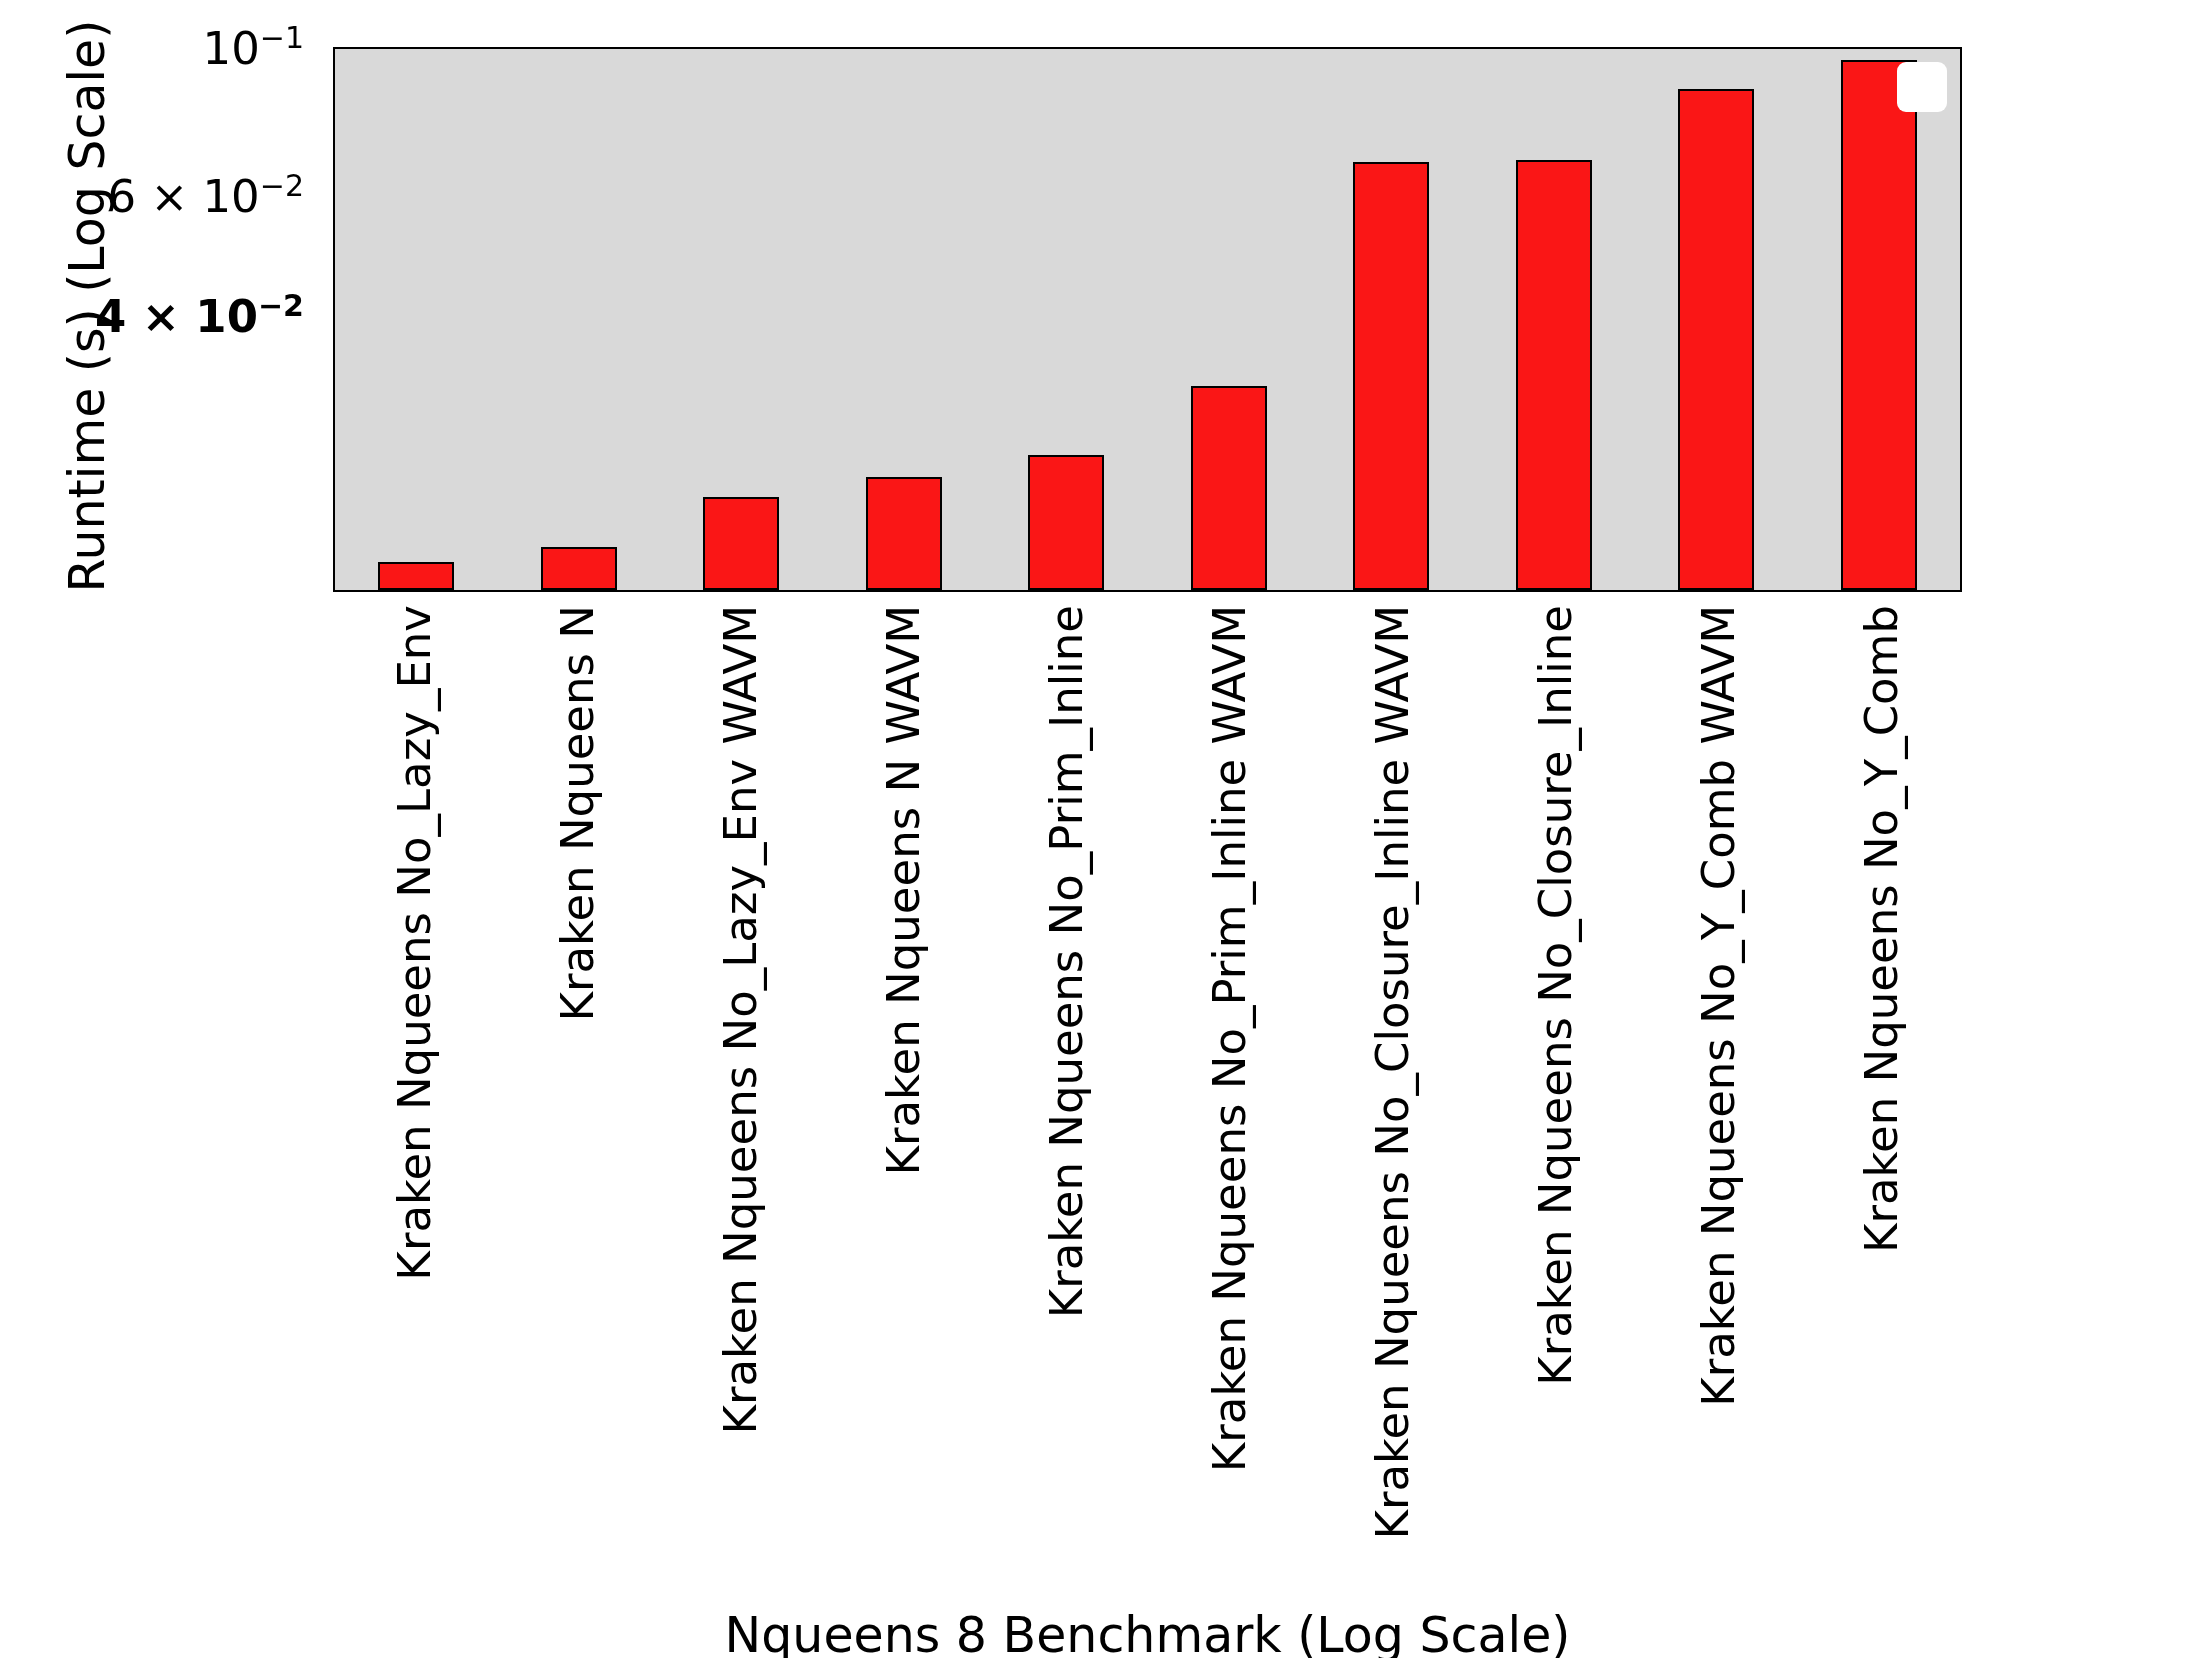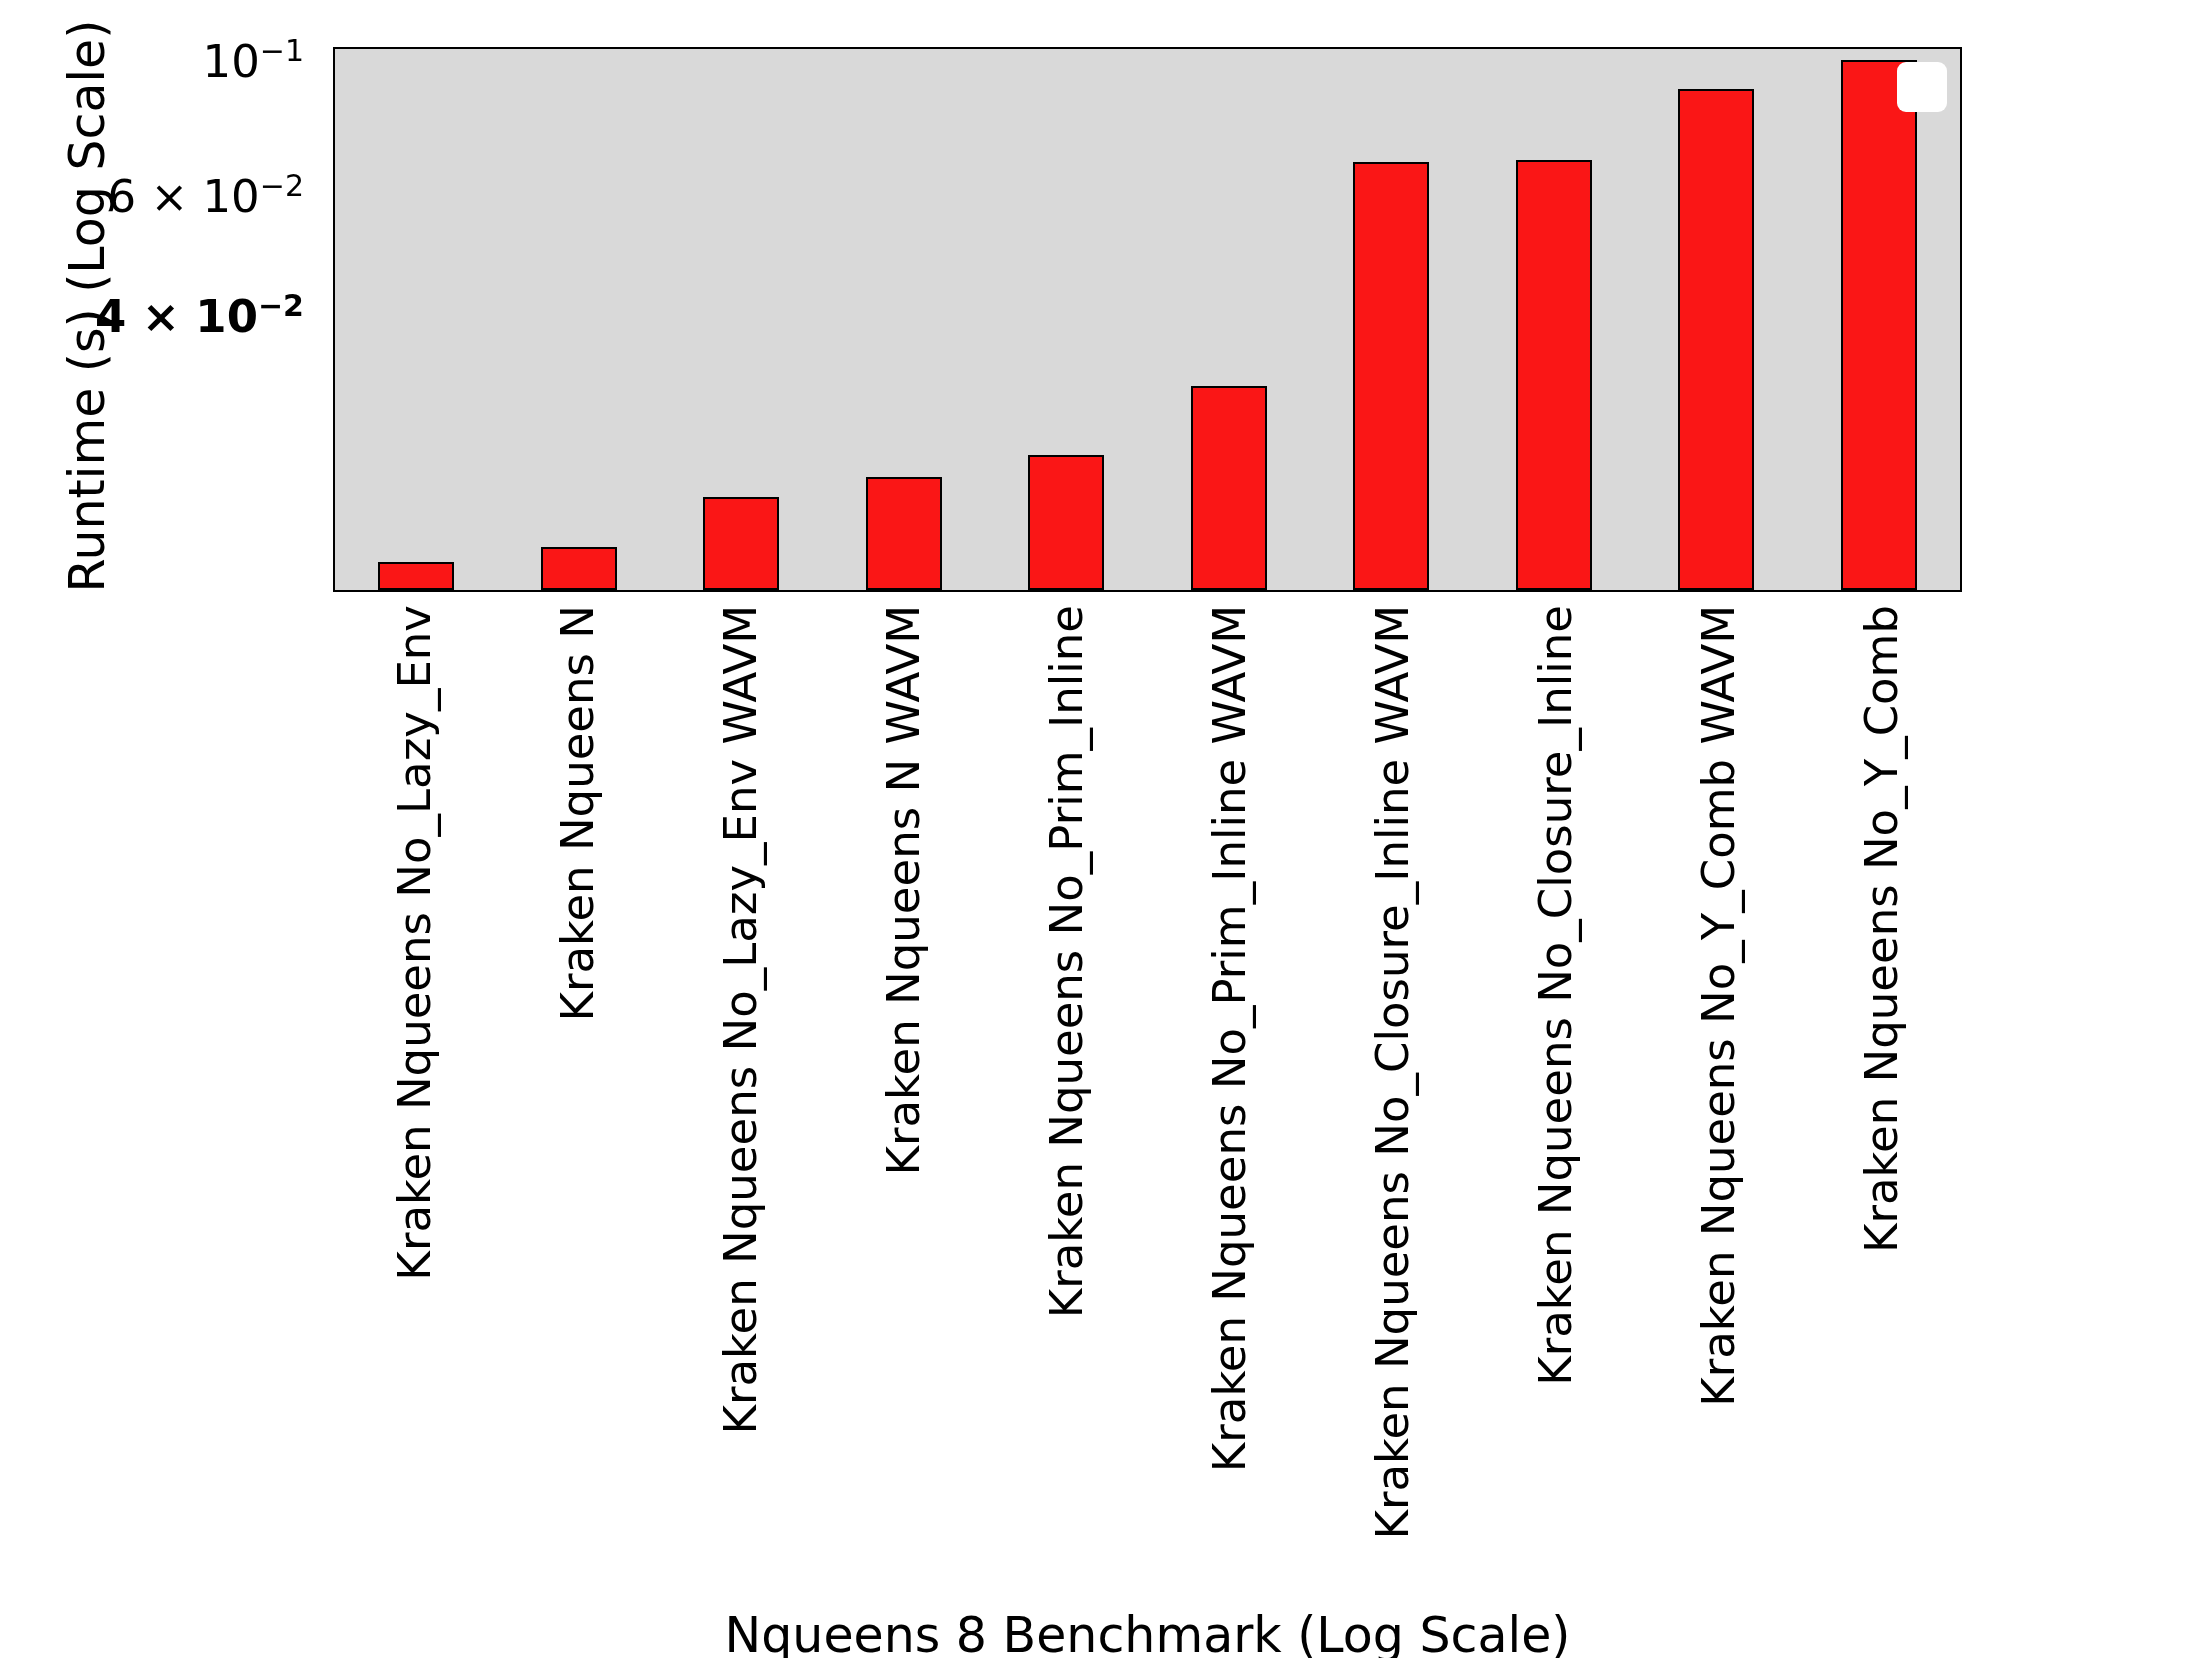--- a/index.html
+++ b/index.html
@@ -136,21 +136,21 @@
   }
 </style>
 </head>
 <body>
 
 <div id="figure">
 
   <div id="ylabel">Runtime (s) (Log Scale)</div>
 
   <div id="ytick-layer">
-    <div class="yt" style="top:60px;">10<span class="sup">−1</span></div>
+    <div class="yt" style="top:47px;">10<span class="sup">−1</span></div>
     <div class="yt" style="top:195px;text-align:center;">6 × 10<span class="sup">−2</span></div>
     <div class="yt" style="top:315px;font-weight:bold;">4 × 10<span class="sup">−2</span></div>
   </div>
 
   <div id="plot-area">
     <div id="bars">
         <div class="bar" title="Kraken Nqueens No_Lazy_Env: 0.0345" style="height: 28px;"></div>
         <div class="bar" title="Kraken Nqueens N: 0.0356" style="height: 43px;"></div>
         <div class="bar" title="Kraken Nqueens No_Lazy_Env WAVM: 0.0396" style="height: 93px;"></div>
         <div class="bar" title="Kraken Nqueens N WAVM: 0.0413" style="height: 113px;"></div>

